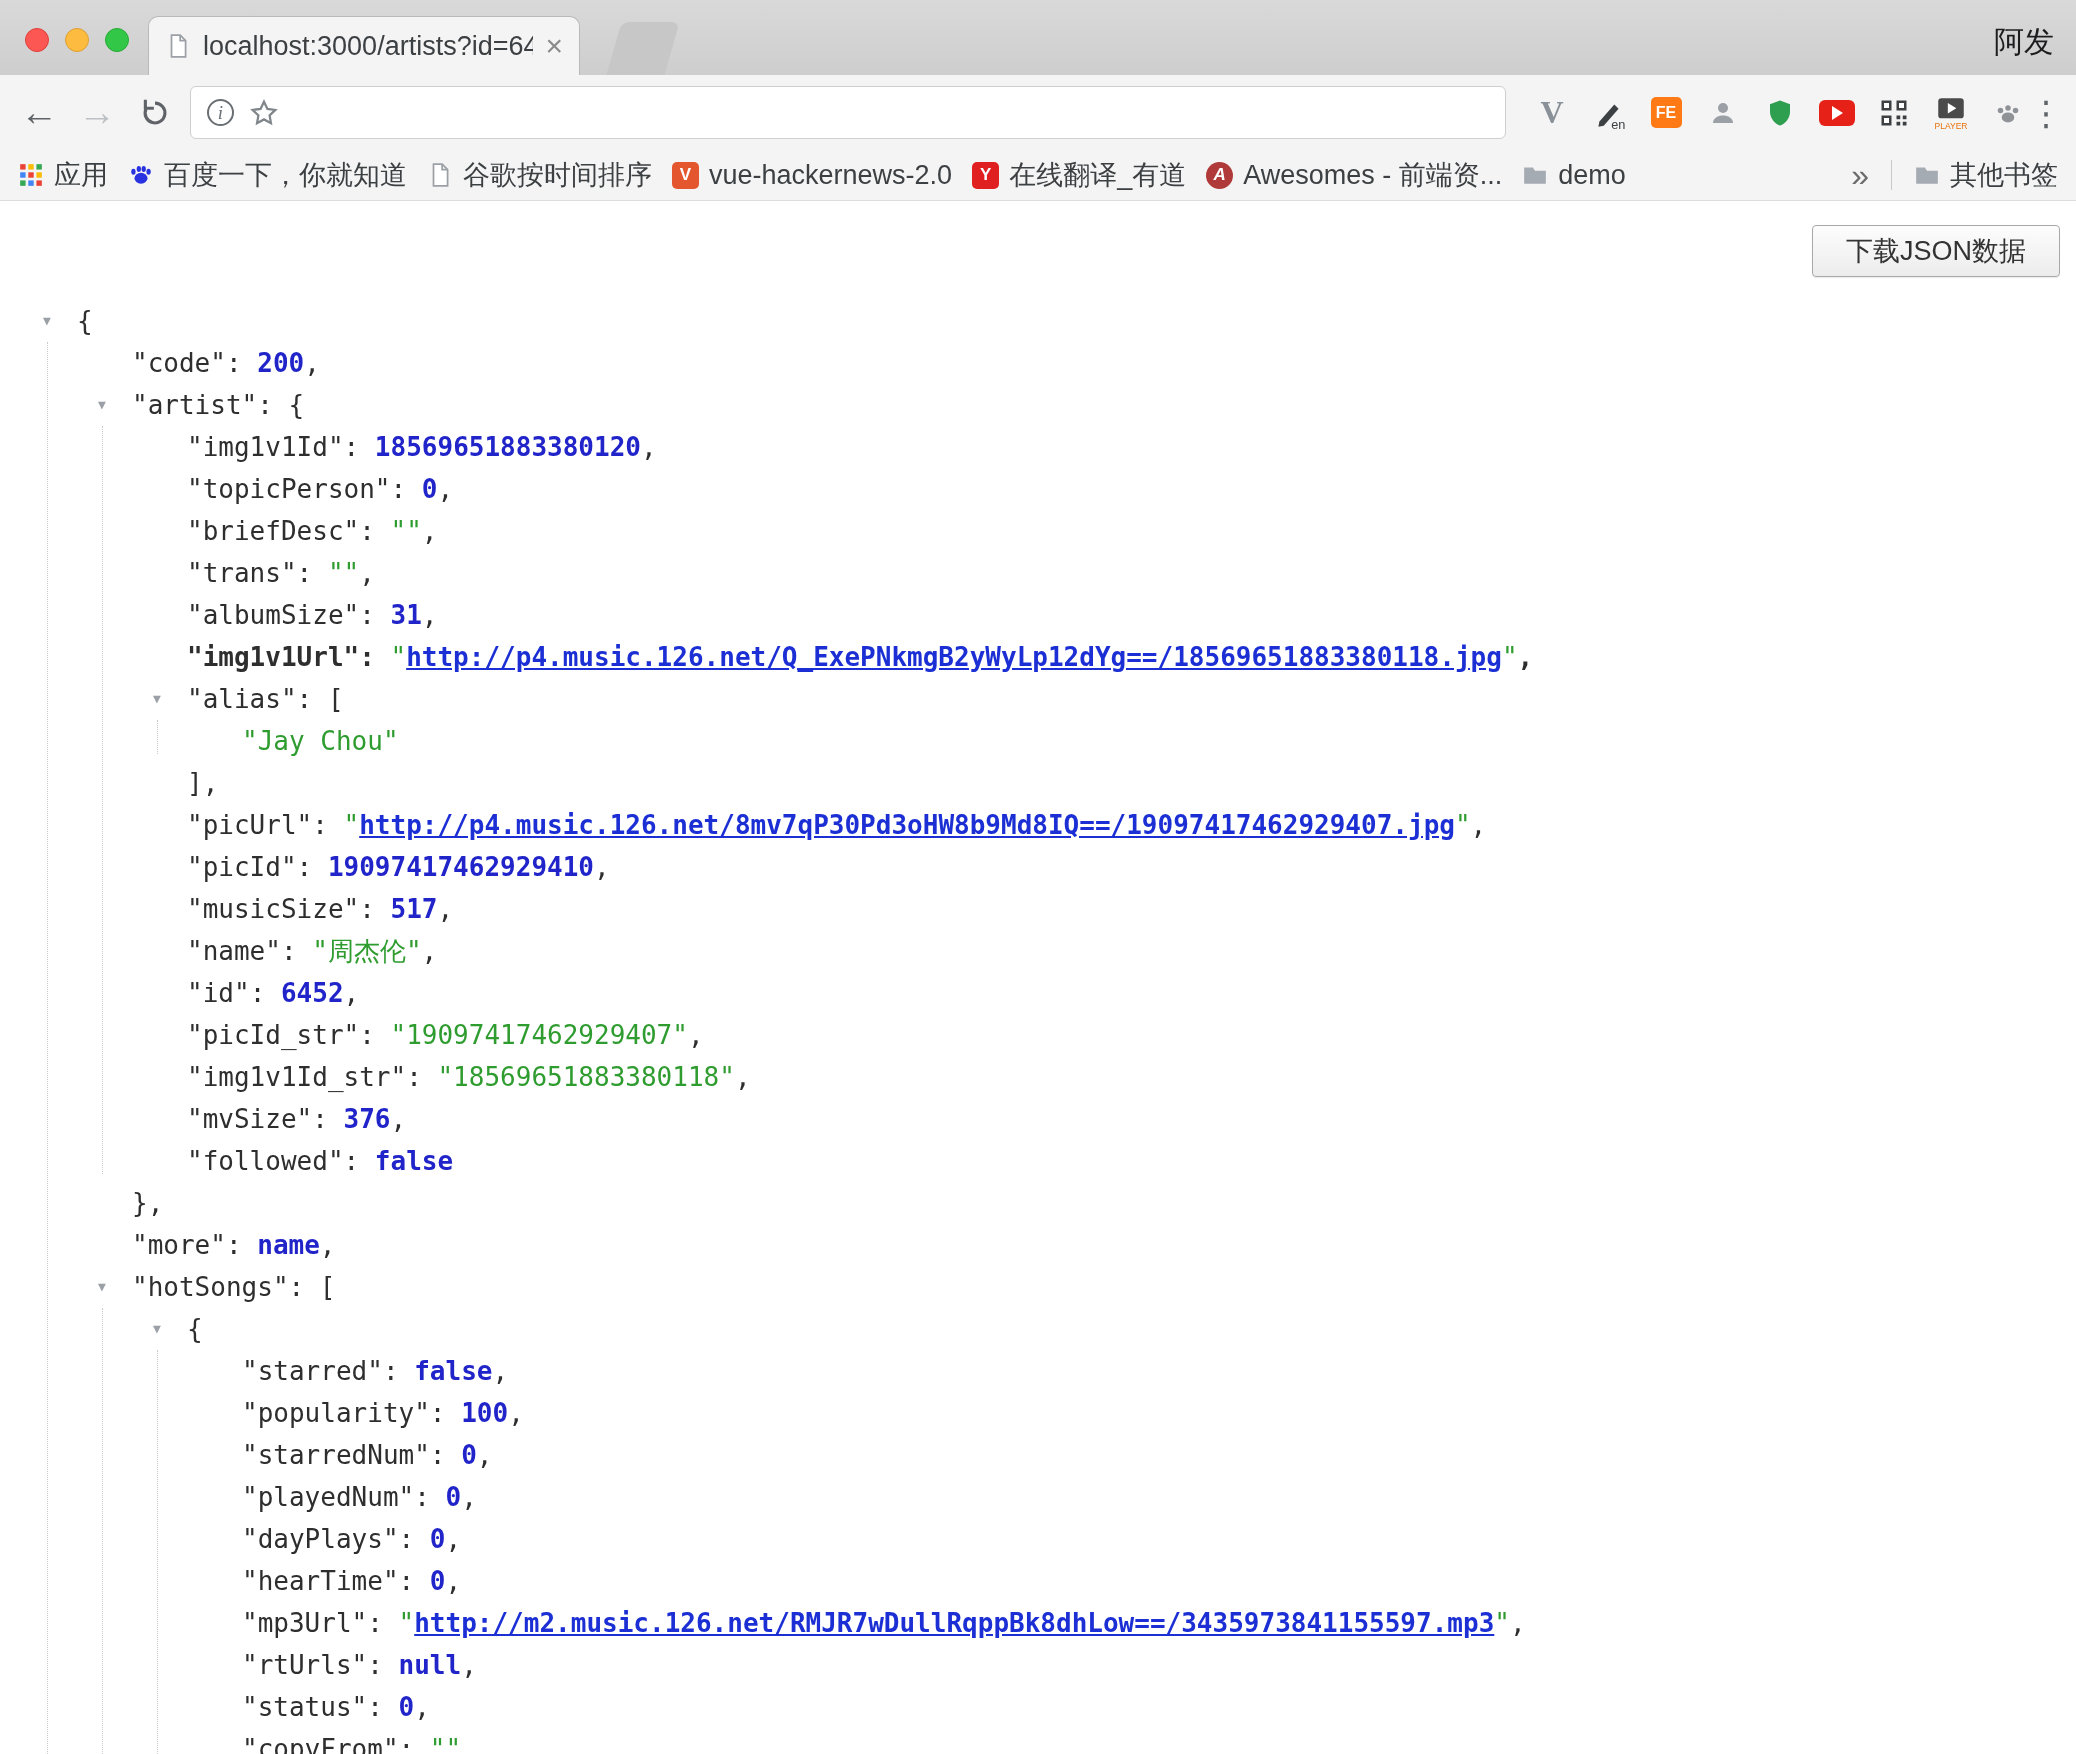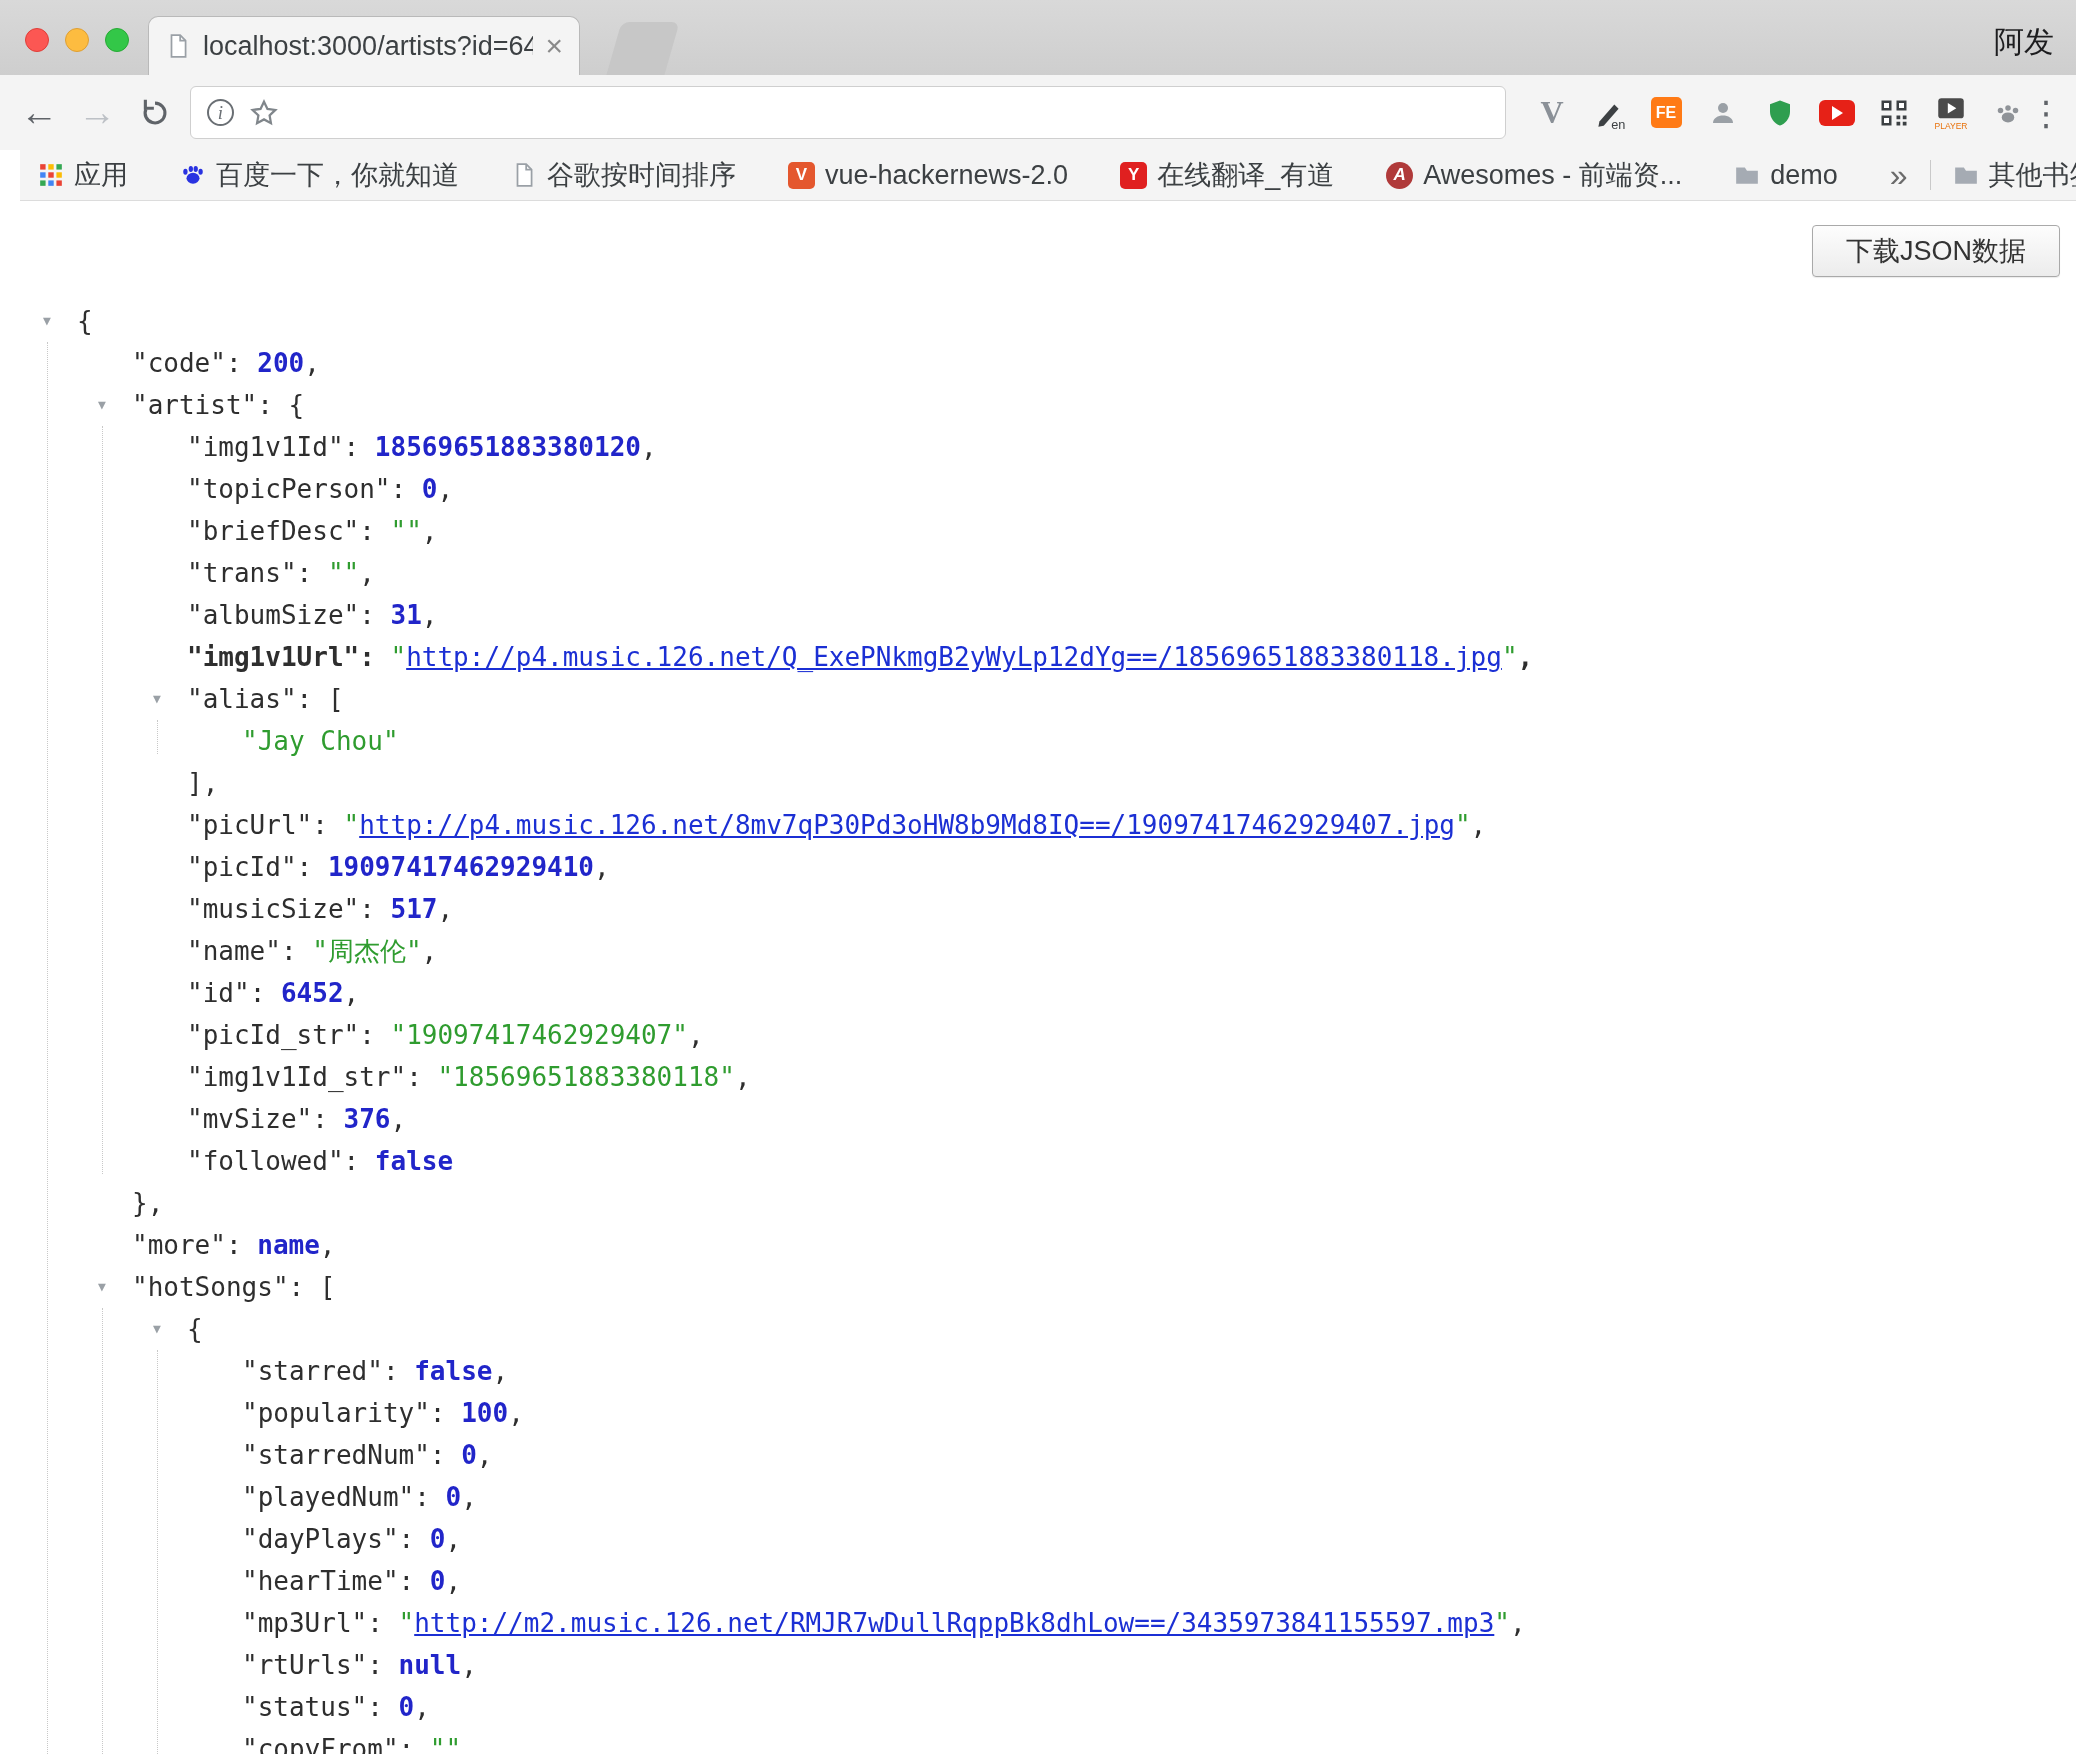--- a/index.html
+++ b/index.html
@@ -43,21 +43,21 @@
         font-size:16px; display:flex; align-items:center; justify-content:center; }
   .yt { width:36px; height:26px; background:#e62117; border-radius:6px; display:flex;
         align-items:center; justify-content:center; }
   .yt-tri { width:0; height:0; border-left:11px solid #fff; border-top:7px solid transparent;
             border-bottom:7px solid transparent; }
   .menu-dots { position:absolute; right:10px; top:0; height:75px; width:40px; display:flex;
                align-items:center; justify-content:center; font-size:34px; color:#5f6368; cursor:pointer; }
 
   
   .bookmarks { height:51px; background:#f4f4f4; border-bottom:1px solid #dcdcdc;
-               display:flex; align-items:center; padding:0 18px; gap:52px;margin-left:20px; }
+               display:flex; align-items:center; padding:0 18px; gap:20px; }
   .bm { display:flex; align-items:center; gap:10px; font-size:27px; color:#3c4043;
         white-space:nowrap; cursor:pointer; }
   .bm-badge { width:27px; height:27px; border-radius:5px; color:#fff; font-weight:bold; font-size:17px;
               display:flex; align-items:center; justify-content:center; flex:none; }
   .bm-right { margin-left:auto; display:flex; align-items:center; gap:22px; }
   .overflow { font-size:32px; color:#6b6b6b; cursor:pointer; }
   .bm-divider { width:1px; height:30px; background:#c9c9c9; }
 
   
   .page { position:relative; height:1553px; background:#fff; overflow:hidden; }
@@ -75,21 +75,21 @@
   
   .json { position:absolute; top:99px; left:0; right:0;
           font-family:"DejaVu Sans Mono", monospace; font-size:26px; color:#333; }
   .row { position:relative; height:42px; line-height:42px; white-space:pre; }
   .caret { position:absolute; top:0; width:20px; text-align:center; font-size:13px; color:#9aa0a6;
            line-height:42px; cursor:pointer; }
   .k { color:#2e2e2e; }
   .p { color:#2e2e2e; }
   .s { color:#2f9c2f; }
   .n, .b { color:#2125c9; font-weight:bold; }
-  .a { color:#1b2fd4; font-weight:normal; text-decoration:underline; cursor:pointer;text-align:center; }
+  .a { color:#1b2fd4; font-weight:bold; text-decoration:underline; cursor:pointer;text-align:center; }
   .row.hl .k, .row.hl .p { font-weight:bold; }
   .row.hl::before { content:''; position:absolute; left:140px; right:10px; top:1px; bottom:1px;
                     background:#fffdf0; border:2px solid #84abdb; border-radius:2px; z-index:-1; }
   .guide { position:absolute; width:0; border-left:1px dotted #c8c8c8; }
 </style>
 </head>
 <body>
 
 <div class="tabstrip">
   <div class="traffic">

